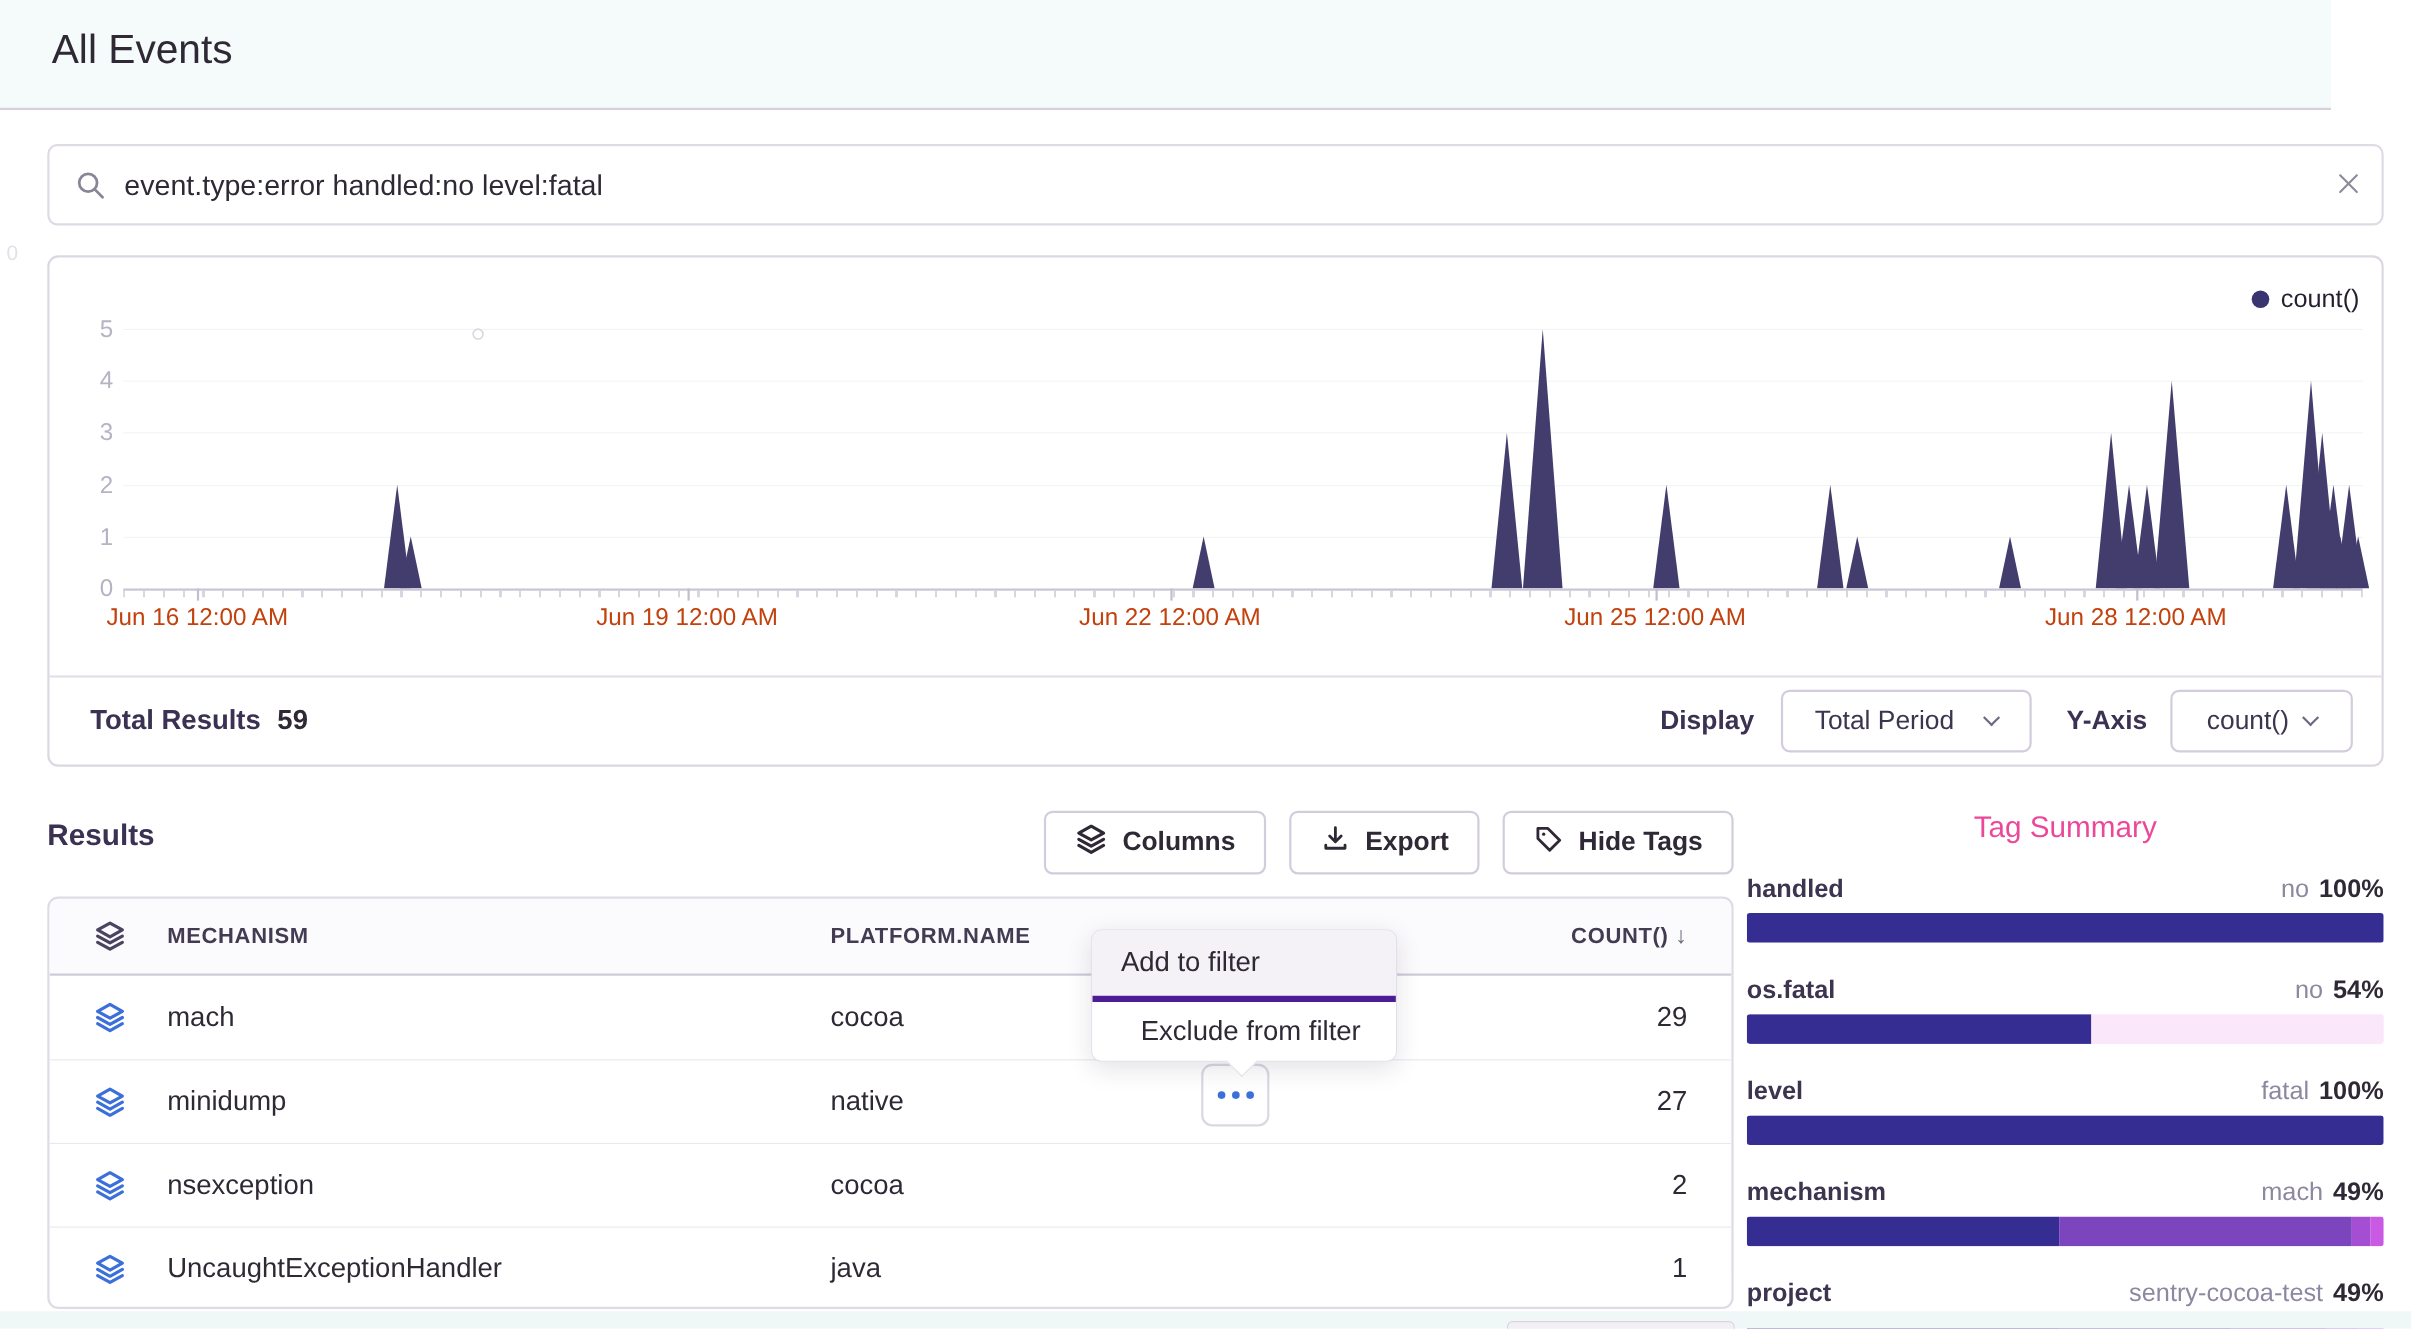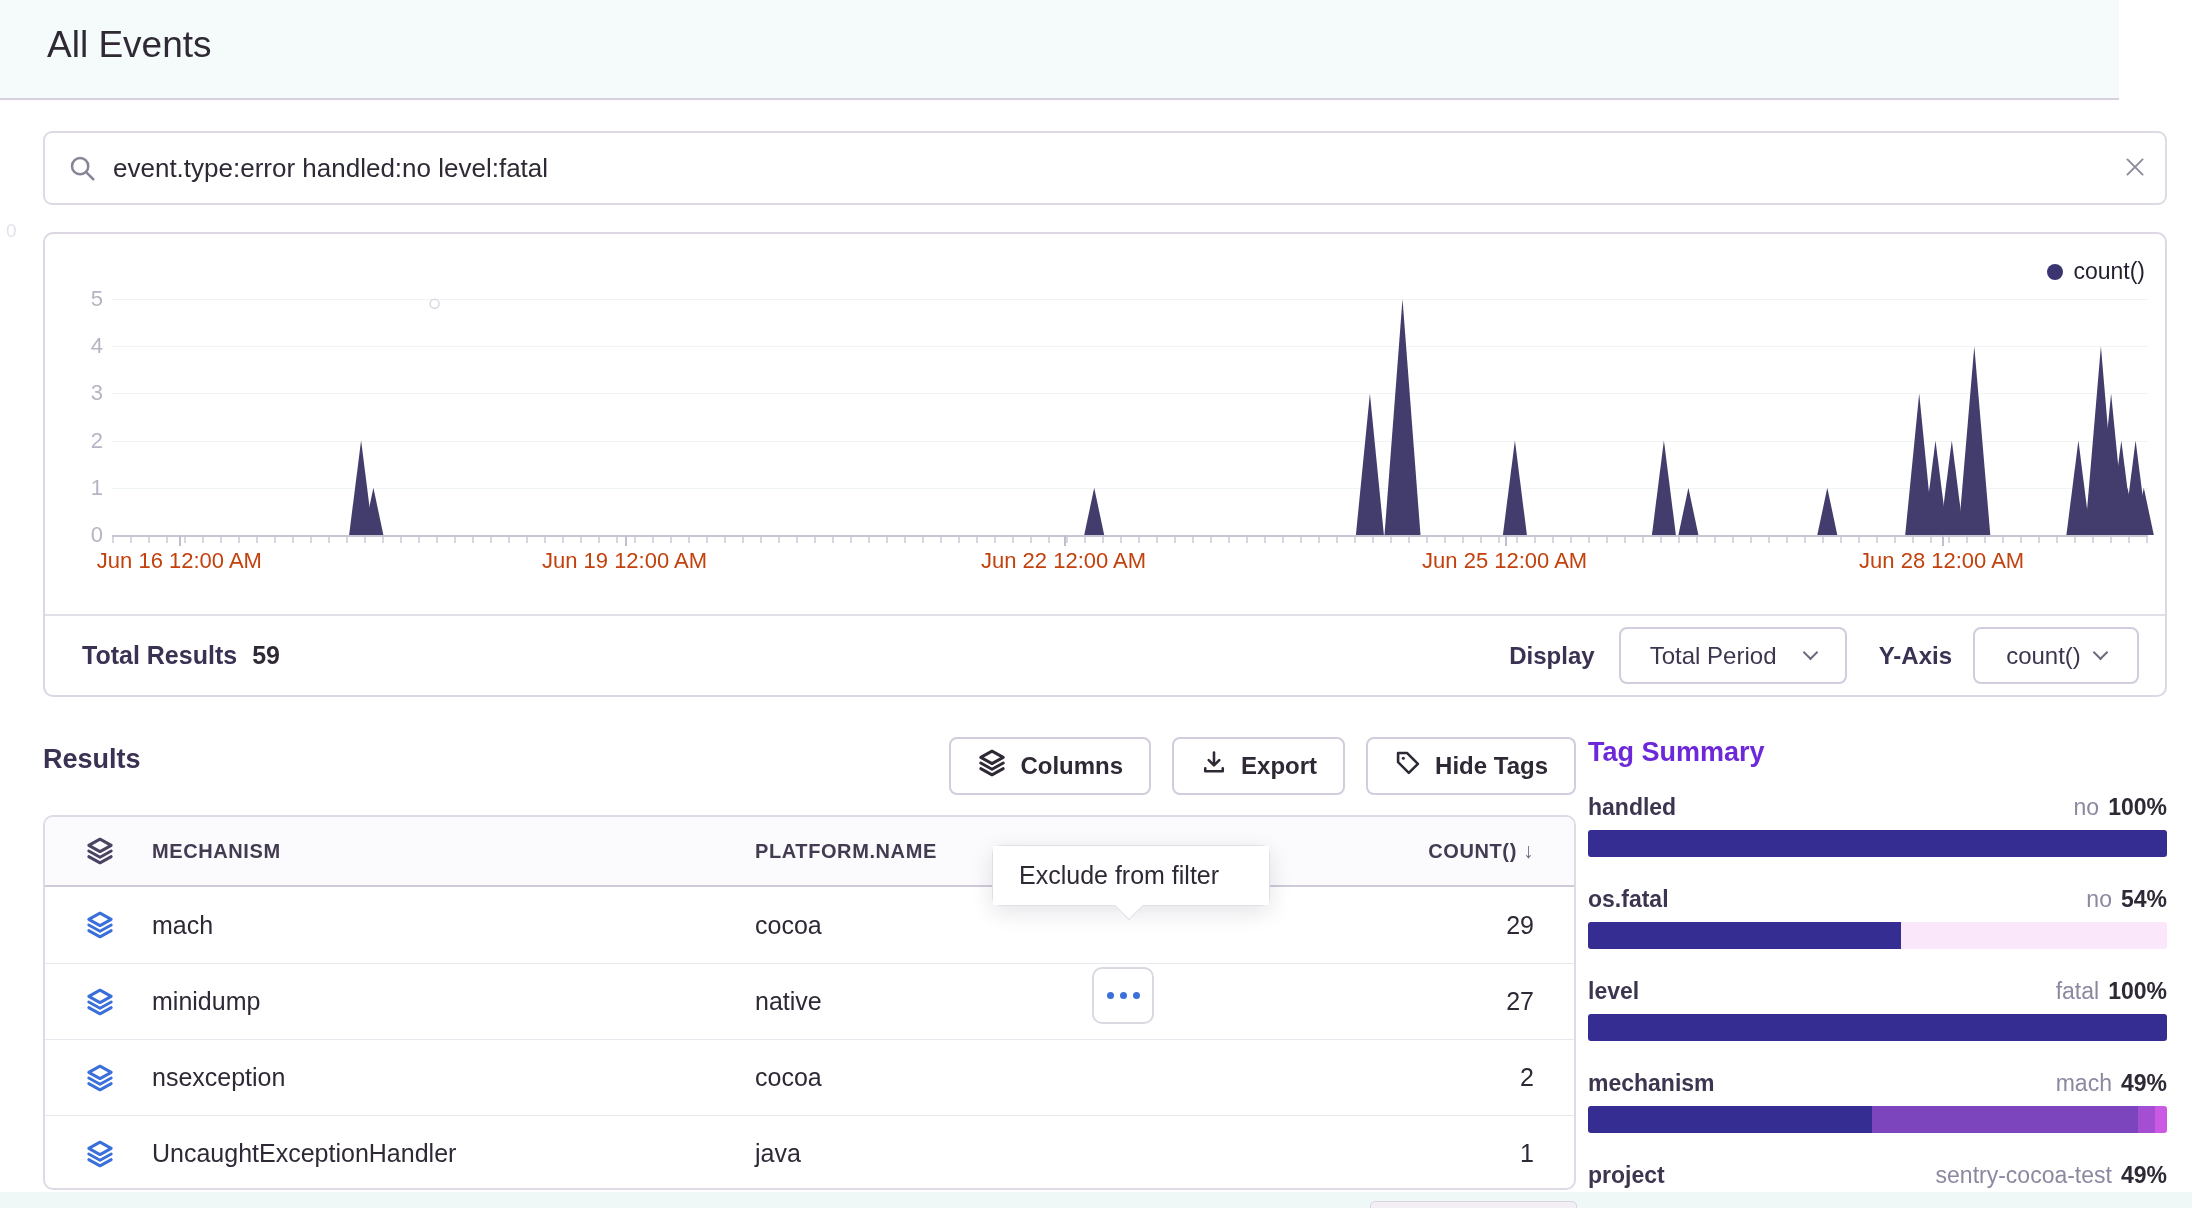--- a/index.html
+++ b/index.html
@@ -130,21 +130,21 @@
   }
   .menu-item.highlighted { background:#F4F2F7; border-radius:8px 8px 0 0; }
   .menu-item + .menu-item { border-top:6px solid #4c1d95; border-radius:0 0 8px 8px;padding-left:44px; }
   .menu-caret {
     position:absolute; left:126px; bottom:-11px; width:20px; height:20px; background:#fff;
     border-right:1px solid #E2DEE7; border-bottom:1px solid #E2DEE7; transform:rotate(45deg);
   }
 
   
   .tag-summary { position:absolute; left:1588px; top:737px; width:579px; }
-  .tag-heading { font-size:27px; font-weight:700; color:#6d28d9; margin-bottom:26px; }
+  .tag-heading { font-size:27px; font-weight:400; color:#ec4899; margin-bottom:26px;text-align:center; }
   .tag-entry { margin-bottom:29px; }
   .tag-entry .row1 { display:flex; align-items:baseline; margin-bottom:9px; }
   .tag-name { font-size:23px; font-weight:700; color:#3D3550; }
   .tag-topvalue { margin-left:auto; font-size:23px; color:#8D87A0; }
   .tag-pct { font-size:23px; font-weight:700; color:#2F2936; margin-left:9px; }
   .tag-bar { height:27px; border-radius:3px; overflow:hidden; display:flex; }
   .tag-seg { height:100%; }
 
   
   .bottom-strip { position:absolute; left:0; top:1192px; width:2192px; height:16px; background:#F0F8F7; }
@@ -353,20 +353,21 @@
   </div>
 
   <button class="overflow-btn">
     <span class="dot"></span>
     <span class="dot"></span>
     <span class="dot"></span>
   </button>
 
   <div class="context-menu">
     <div id="menu-items">
+        <div class="menu-item highlighted">Add to filter</div>
         <div class="menu-item">Exclude from filter</div>
       </div>
     <div class="menu-caret"></div>
   </div>
 
   <div class="tag-summary">
     <div class="tag-heading">Tag Summary</div>
     <div id="tag-entries">
         <div class="tag-entry">
           <div class="row1">

